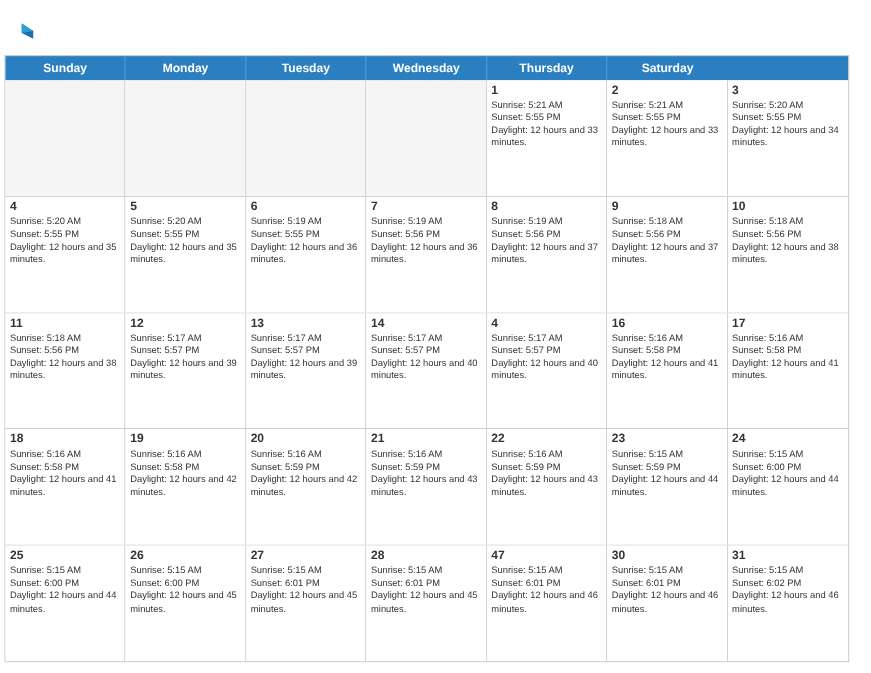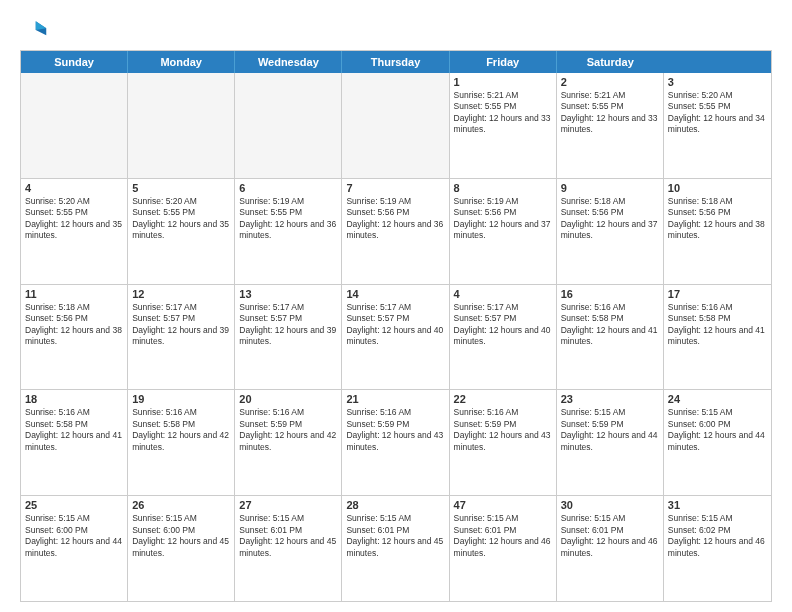--- a/index.html
+++ b/index.html
@@ -6,21 +6,21 @@
     body {
       width: 792px;
       height: 612px;
       font-family: Arial, sans-serif;
       background: #fff;
       overflow: hidden;
     }
     .page {
       width: 792px;
       height: 612px;
-      padding: 16px 20px 10px 20px;
+      padding: 16px 20px 10px 4px;
       display: flex;
       flex-direction: column;
     }
     .header {
       display: flex;
       align-items: flex-start;
       justify-content: space-between;
       margin-bottom: 6px;
     }
     .logo {
@@ -132,23 +132,23 @@
     <div class="title-block">
       <div class="title-month"></div>
       <div class="title-location"></div>
     </div>
   </div>
 
   <div class="calendar">
     <div class="cal-header-row">
     <div class="cal-header-cell">Sunday</div>
         <div class="cal-header-cell">Monday</div>
+        <div class="cal-header-cell">Tuesday</div>
         <div class="cal-header-cell">Wednesday</div>
         <div class="cal-header-cell">Thursday</div>
-        <div class="cal-header-cell">Friday</div>
         <div class="cal-header-cell">Saturday</div>
       </div>
     <div class="cal-body">
     <div class="cal-row">
           <div class="cal-cell empty"></div>
           <div class="cal-cell empty"></div>
           <div class="cal-cell empty"></div>
           <div class="cal-cell empty"></div>
           <div class="cal-cell">
             <div class="day-number">1</div>

